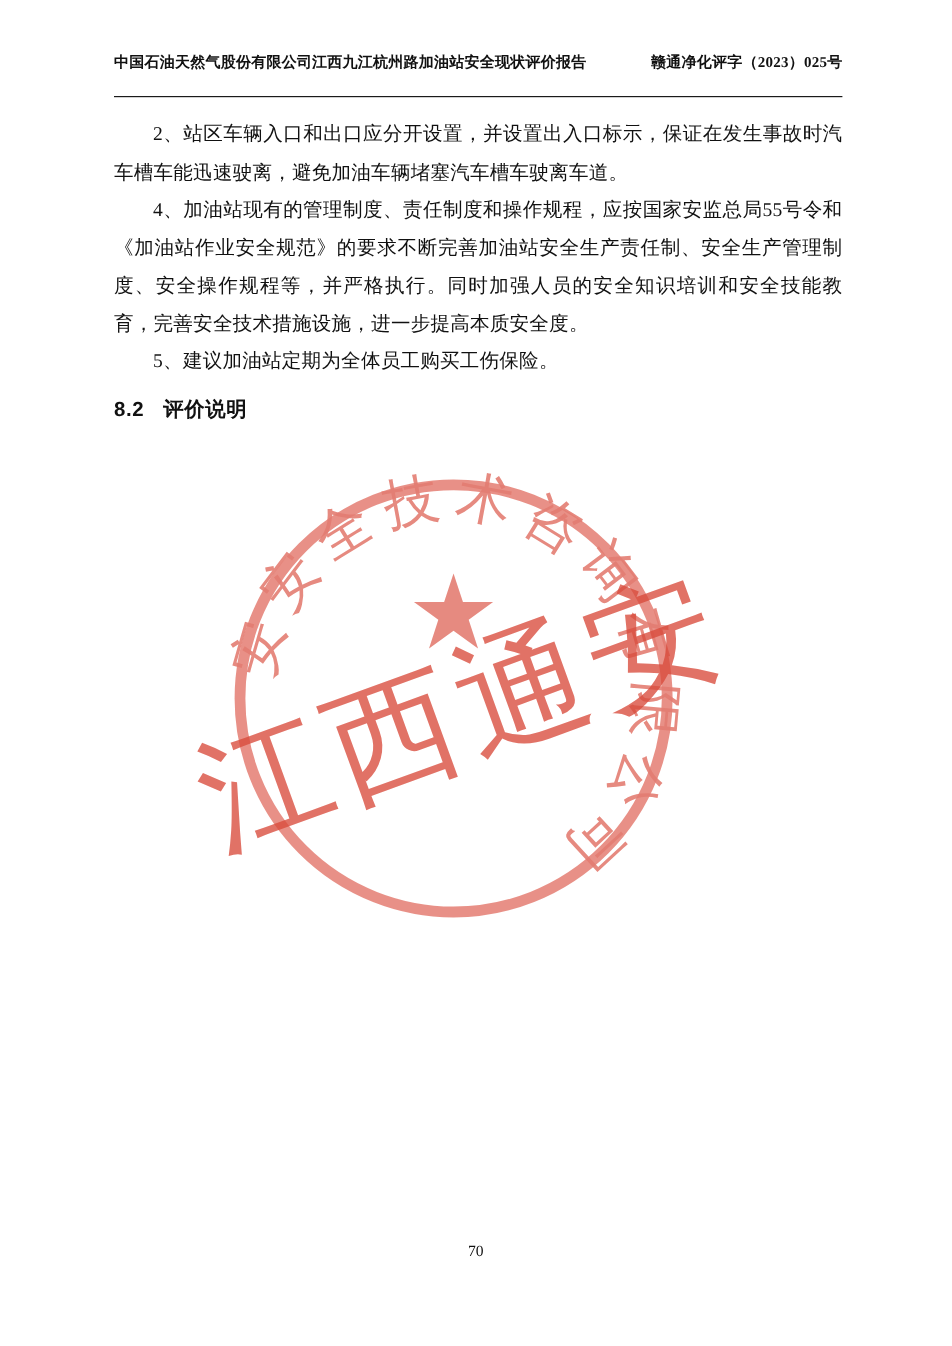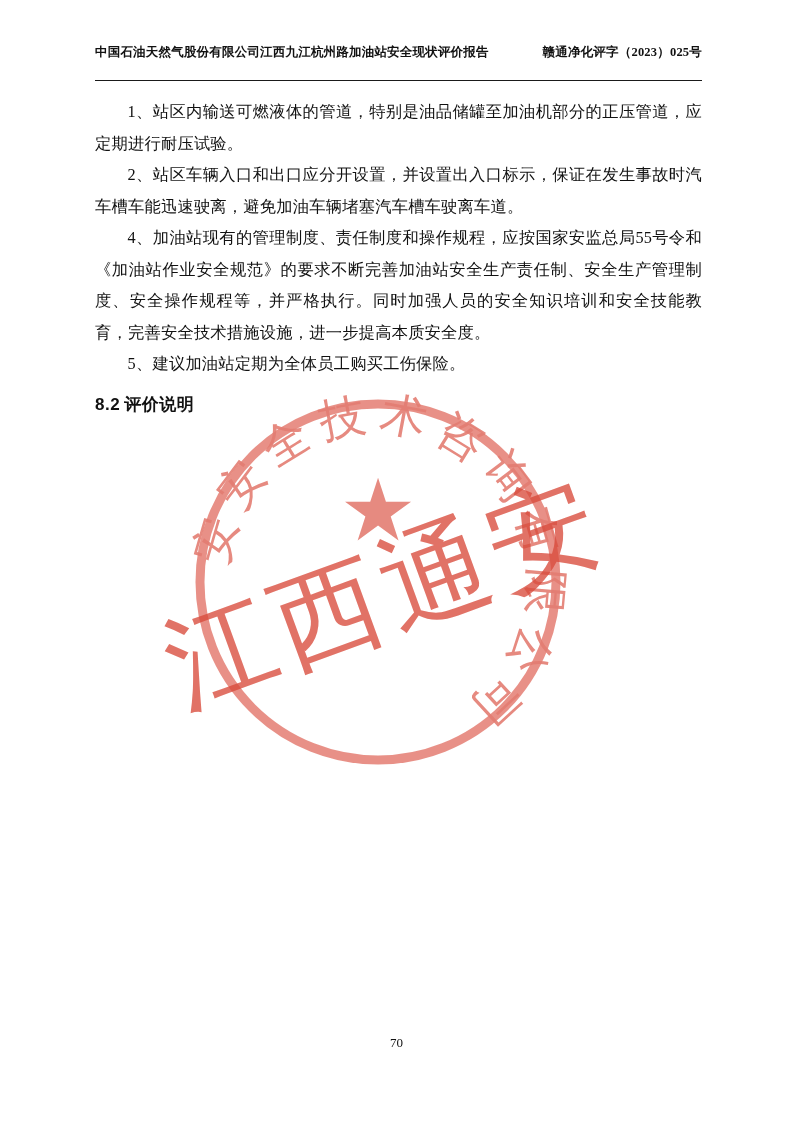--- a/index.html
+++ b/index.html
@@ -64,21 +64,21 @@
   h2.section {
     margin: 9px 0 2px 0;
     font-size: 17px;
     line-height: 32px;
     font-weight: bold;
     letter-spacing: 0.5px;
     color: #111;
     font-family: "Liberation Sans", sans-serif;
   }
   h2.section .num {
-    margin-right: 4px;
+    margin-right: 16px;
   }
   
   .page-number {
     position: absolute;
     top: 1035px;
     left: 0;
     width: 793px;
     text-align: center;
     font-size: 13px;
     color: #111;
@@ -108,21 +108,20 @@
 
 <div class="page">
 
   <div class="header">
     <span>中国石油天然气股份有限公司江西九江杭州路加油站安全现状评价报告</span>
     <span>赣通净化评字（2023）025号</span>
   </div>
   <div class="header-rule"></div>
 
   <div class="content">
-    <p class="para">1、站区内输送可燃液体的管道，特别是油品储罐至加油机部分的正压管道，应定期进行耐压试验。</p>
     <p class="para">2、站区车辆入口和出口应分开设置，并设置出入口标示，保证在发生事故时汽车槽车能迅速驶离，避免加油车辆堵塞汽车槽车驶离车道。</p>
     <p class="para">4、加油站现有的管理制度、责任制度和操作规程，应按国家安监总局55号令和《加油站作业安全规范》的要求不断完善加油站安全生产责任制、安全生产管理制度、安全操作规程等，并严格执行。同时加强人员的安全知识培训和安全技能教育，完善安全技术措施设施，进一步提高本质安全度。</p>
     <p class="para">5、建议加油站定期为全体员工购买工伤保险。</p>
 
     <h2 class="section">
       <span class="num">8.2</span><span>评价说明</span>
     </h2>
   </div>
 
   <div class="stamp">

